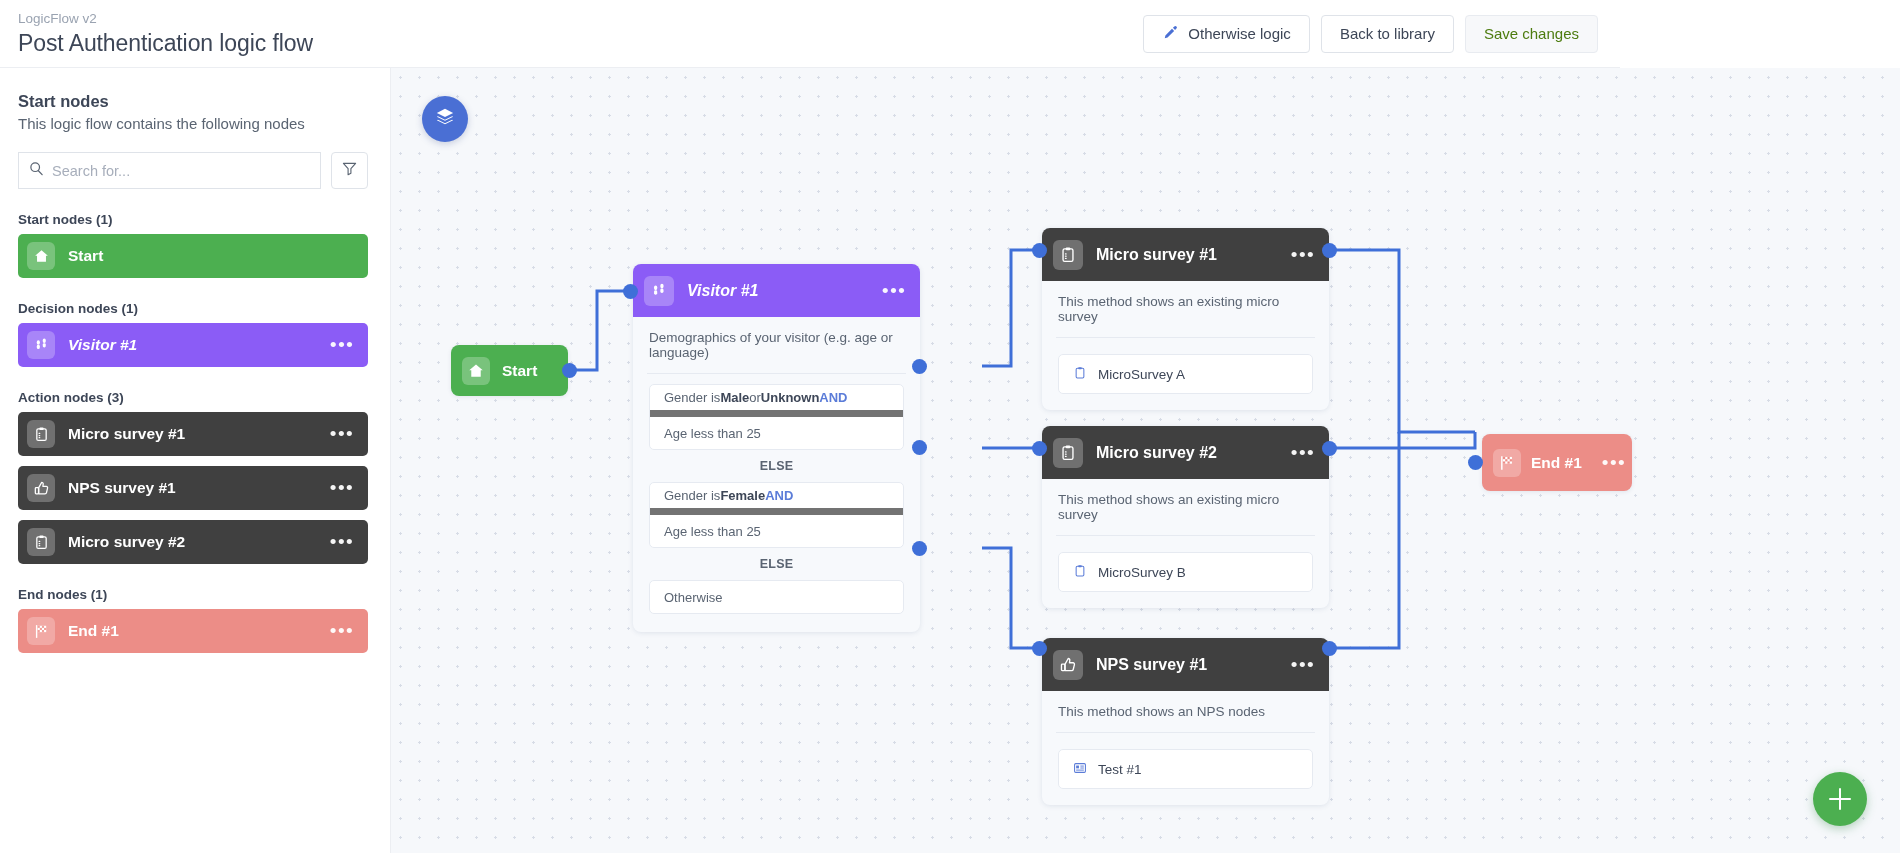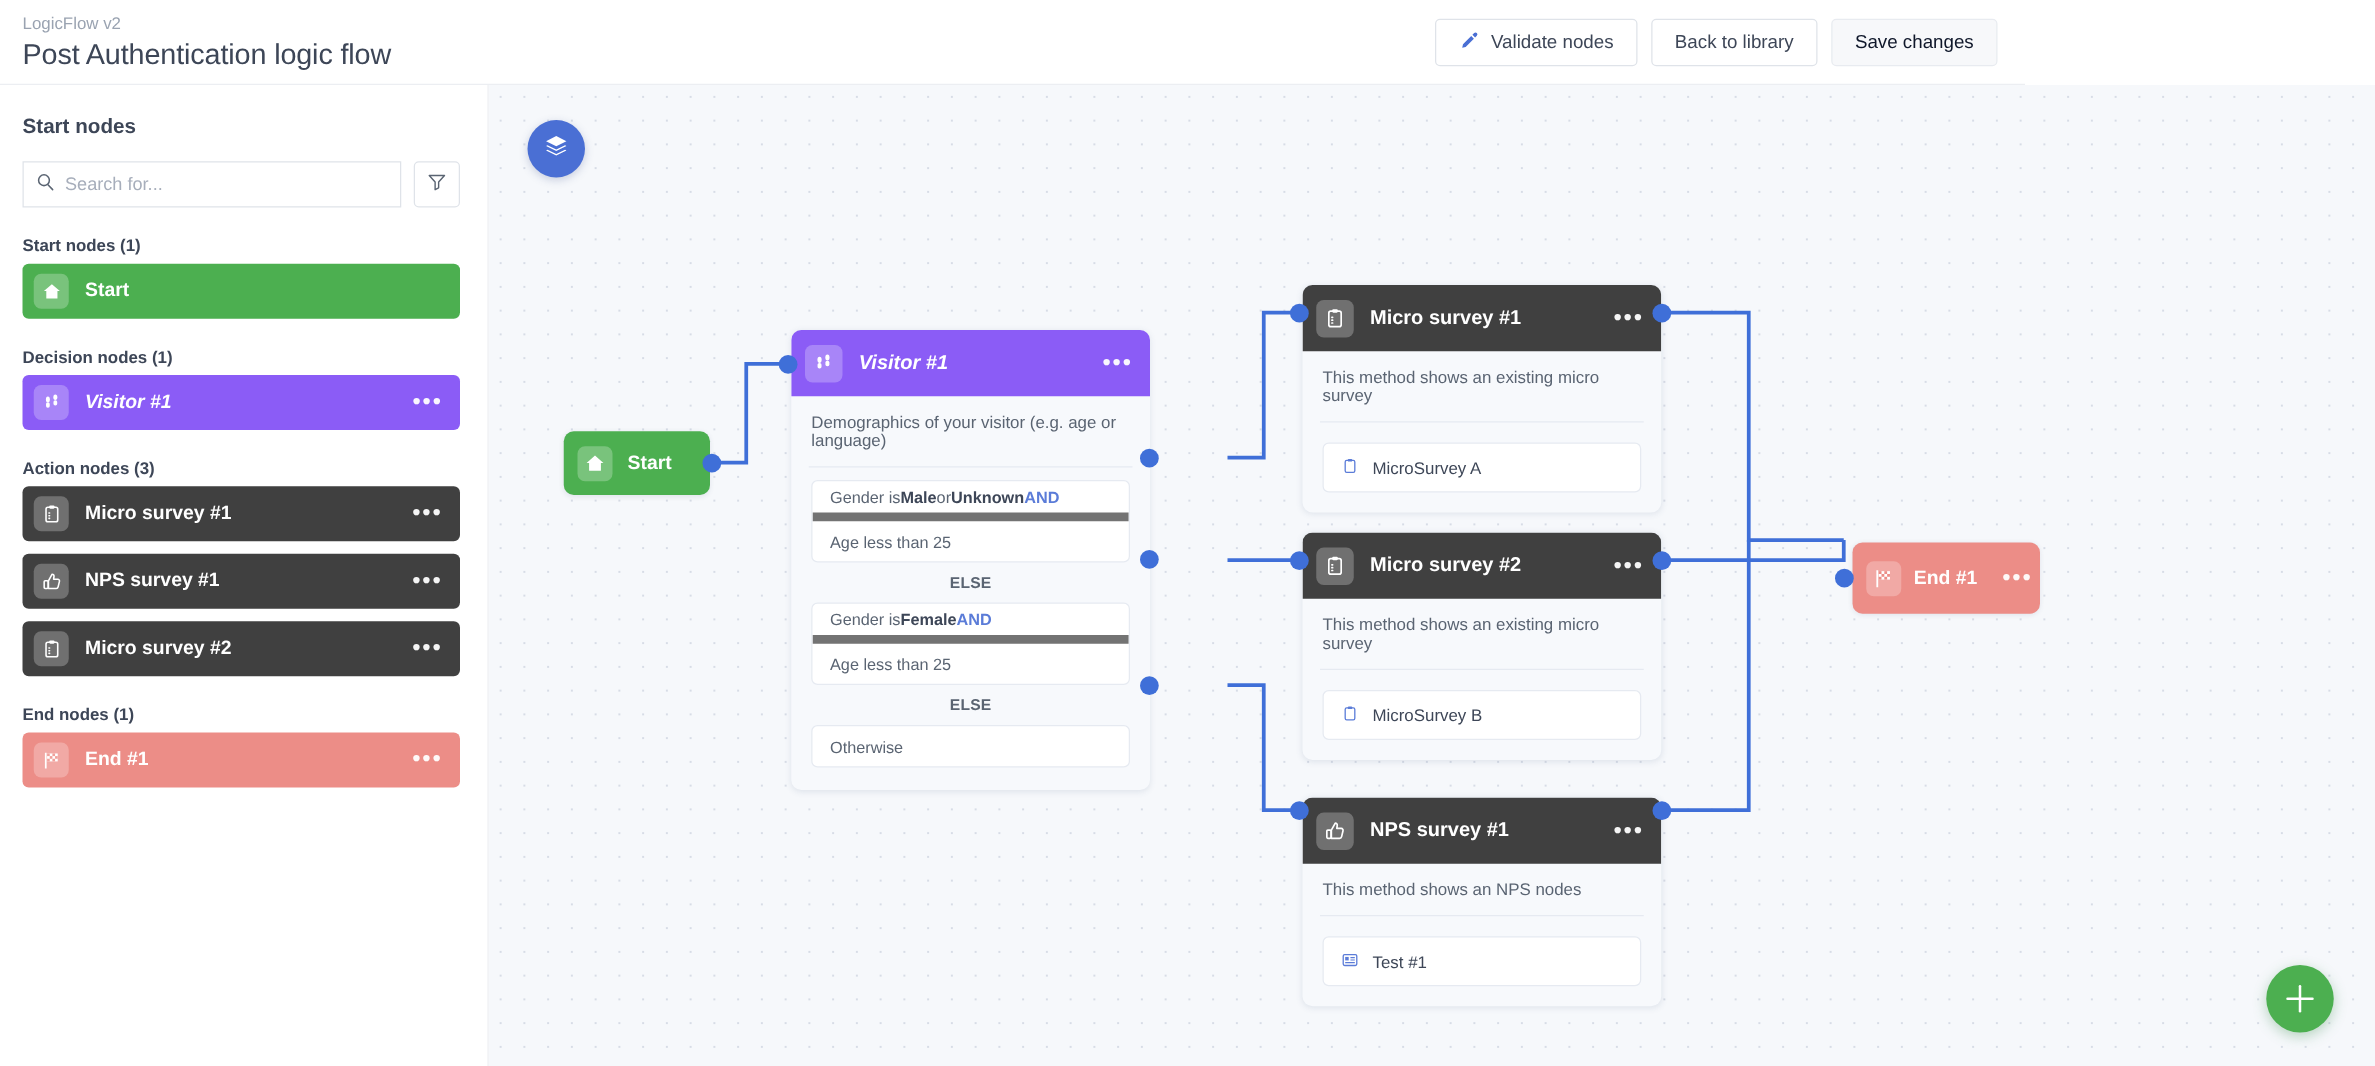--- a/index.html
+++ b/index.html
@@ -20,21 +20,21 @@
   .topbar-left { display: flex; flex-direction: column; justify-content: center; }
   .app-name { font-size: 13.5px; color: #9aa3b1; line-height: 18px; }
   .page-title { font-size: 23px; color: #3d4657; font-weight: 400; line-height: 30px; letter-spacing: -0.1px; }
   .topbar-right { display: flex; align-items: center; gap: 11px; }
   .btn {
     height: 38px; border: 1px solid #dfe3e9; background: #ffffff;
     border-radius: 4px; font-size: 15px; color: #3d4657;
     padding: 0 18px; display: flex; align-items: center; gap: 9px;
     cursor: pointer; font-family: "Liberation Sans", sans-serif; white-space: nowrap;
   }
-  .btn.disabled { color: #0f172a; background: #f7f8fa; border-color: #e8ebf0; cursor: default; }
+  .btn.disabled { color: #4d7c0f; background: #f7f8fa; border-color: #e8ebf0; cursor: default; }
   .pencil-icon { display: inline-flex; width: 17px; height: 17px; }
 
   
   .sidebar {
     position: absolute; left: 0; top: 68px; width: 391px; height: 785px;
     background: #ffffff; border-right: 1px solid #eceef2; padding: 22px 22px 0 18px;
   }
   .side-h1 { font-size: 16.5px; font-weight: bold; color: #3d4657; line-height: 22px; }
   .side-sub { font-size: 15px; color: #5a6472; line-height: 22px; margin-top: 1px; }
   .search-row { display: flex; align-items: center; gap: 10px; margin-top: 17px; }
@@ -143,33 +143,34 @@
     <div class="page-title">Post Authentication logic flow</div>
   </div>
   <div class="topbar-right">
     <button class="btn">
       <span class="pencil-icon">
         <svg viewBox="0 0 16 16" width="17" height="17">
             <path d="M11.6 1.4a1.4 1.4 0 0 1 2 2L12.3 4.7 10.3 2.7 11.6 1.4z" fill="#4a6fd4"></path>
             <path d="M9.4 3.6l2 2-6.2 6.2-2.6.6.6-2.6 6.2-6.2z" fill="#4a6fd4"></path>
           </svg>
       </span>
-      <span>Validate nodes</span>
+      <span>Otherwise logic</span>
     </button>
     <button class="btn">
       <span>Back to library</span>
     </button>
     <button class="btn disabled">
       <span>Save changes</span>
     </button>
   </div>
 </div>
 
 <div class="sidebar">
   <div class="side-h1">Start nodes</div>
+  <div class="side-sub">This logic flow contains the following nodes</div>
 
   <div class="search-row">
     <div class="search-box">
       <span>
         <svg width="15" height="15" viewBox="0 0 16 16">
             <circle cx="6.6" cy="6.6" r="4.6" fill="none" stroke="#5a6472" stroke-width="1.3"></circle>
             <line x1="10" y1="10.4" x2="14" y2="14.6" stroke="#5a6472" stroke-width="1.3" stroke-linecap="round"></line>
           </svg>
       </span>
       <input type="text" placeholder="Search for..." style="">

